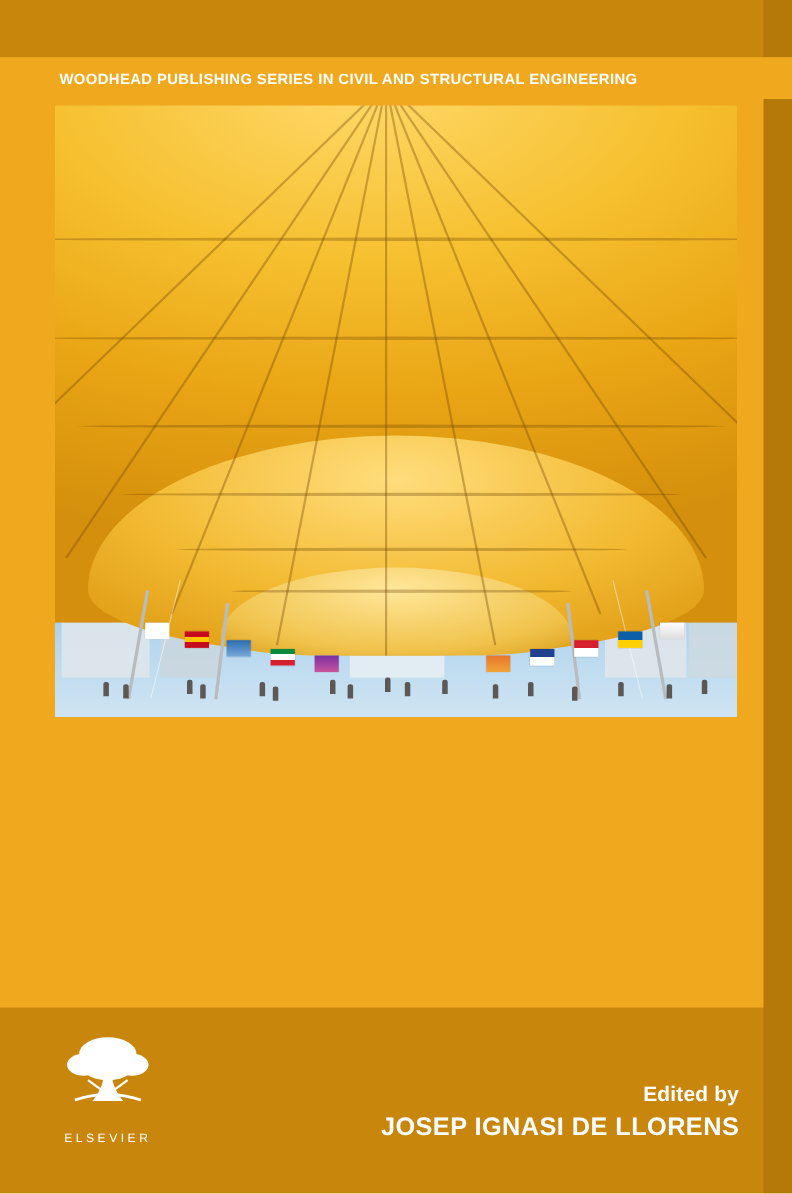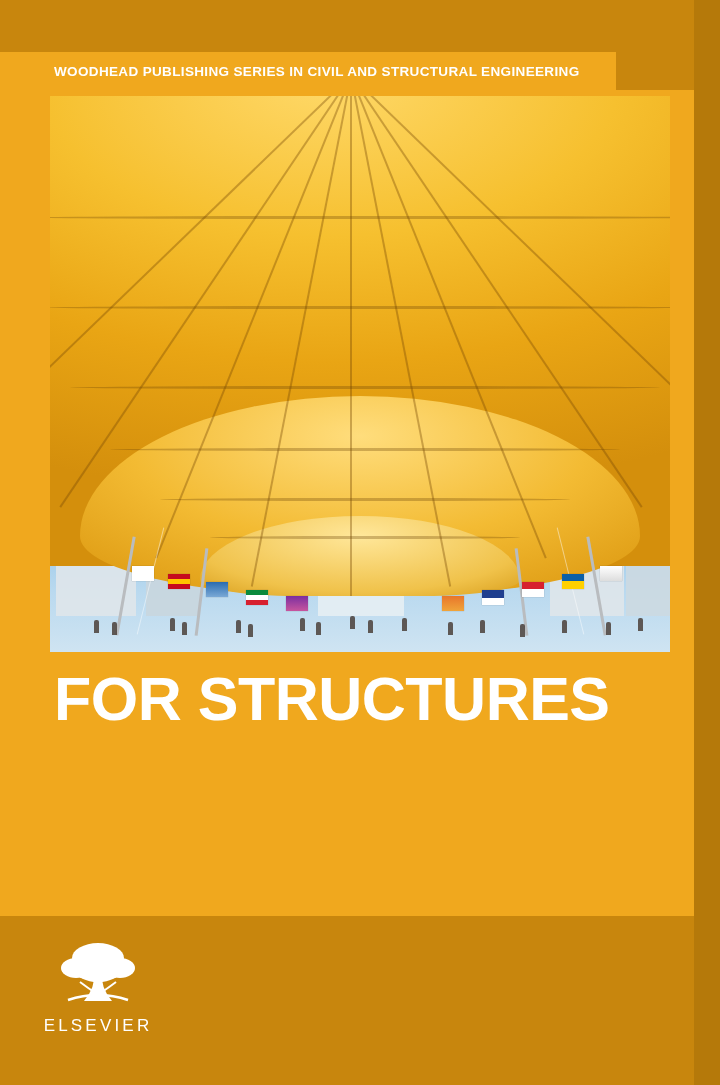--- a/index.html
+++ b/index.html
@@ -24,21 +24,21 @@
     right: 0;
     width: 26px;
     height: 1085px;
     background: #b5790a;
   }
   
   #series-band {
     position: absolute;
     top: 52px;
     left: 0;
-    width: 616px;
+    width: 720px;
     height: 38px;
     background: #f0a81e;
     display: flex;
     align-items: center;
   }
   #series-text {
     margin-left: 54px;
     color: #ffffff;
     font-size: 13.5px;
     font-weight: bold;
@@ -179,23 +179,23 @@
   
   #publisher {
     position: absolute;
     left: 38px;
     top: 938px;
     width: 120px;
     text-align: center;
     color: #ffffff;
   }
   #publisher-name {
-    font-size: 17px;
+    font-size: 11px;
     letter-spacing: 3.2px;
-    margin-top: 0;
+    margin-top: 12px;
   }
 </style>
 </head>
 <body>
 
 <div id="cover">
 
   <div id="spine-strip"></div>
 
   <div id="light-panel"></div>
@@ -265,33 +265,36 @@
     <div class="person" style="left:352px; top:522px;"></div>
     <div class="person" style="left:398px; top:526px;"></div>
     <div class="person" style="left:430px; top:524px;"></div>
     <div class="person" style="left:470px; top:528px;"></div>
     <div class="person" style="left:512px; top:524px;"></div>
     <div class="person" style="left:556px; top:526px;"></div>
     <div class="person" style="left:588px; top:522px;"></div>
   </div>
 
   <div id="title-block">
-    <div class="title-line">FOR STRUCTURES</div>
   </div>
 
   <div id="publisher">
     <svg width="96" height="74" viewBox="0 0 96 74">
       <g fill="#ffffff">
         <ellipse cx="48" cy="20" rx="26" ry="15"></ellipse>
         <ellipse cx="26" cy="30" rx="15" ry="10"></ellipse>
         <ellipse cx="70" cy="30" rx="15" ry="10"></ellipse>
         <ellipse cx="48" cy="33" rx="22" ry="11"></ellipse>
         <path d="M44 33 q2 16 -10 30 h28 q-12 -14 -10 -30 z"></path>
         <path d="M30 44 q8 6 14 10" stroke="#ffffff" stroke-width="2" fill="none"></path>
         <path d="M66 44 q-8 6 -14 10" stroke="#ffffff" stroke-width="2" fill="none"></path>
         <path d="M18 62 q30 -10 60 0" stroke="#ffffff" stroke-width="2.5" fill="none"></path>
       </g>
     </svg>
     <div id="publisher-name">ELSEVIER</div>
   </div>
 
+  <div id="credit">
+    <div id="credit-edited">Edited by</div>
+    <div id="credit-name">JOSEP IGNASI DE LLORENS</div>
+  </div>
 
 </div>
 
 </body></html>

